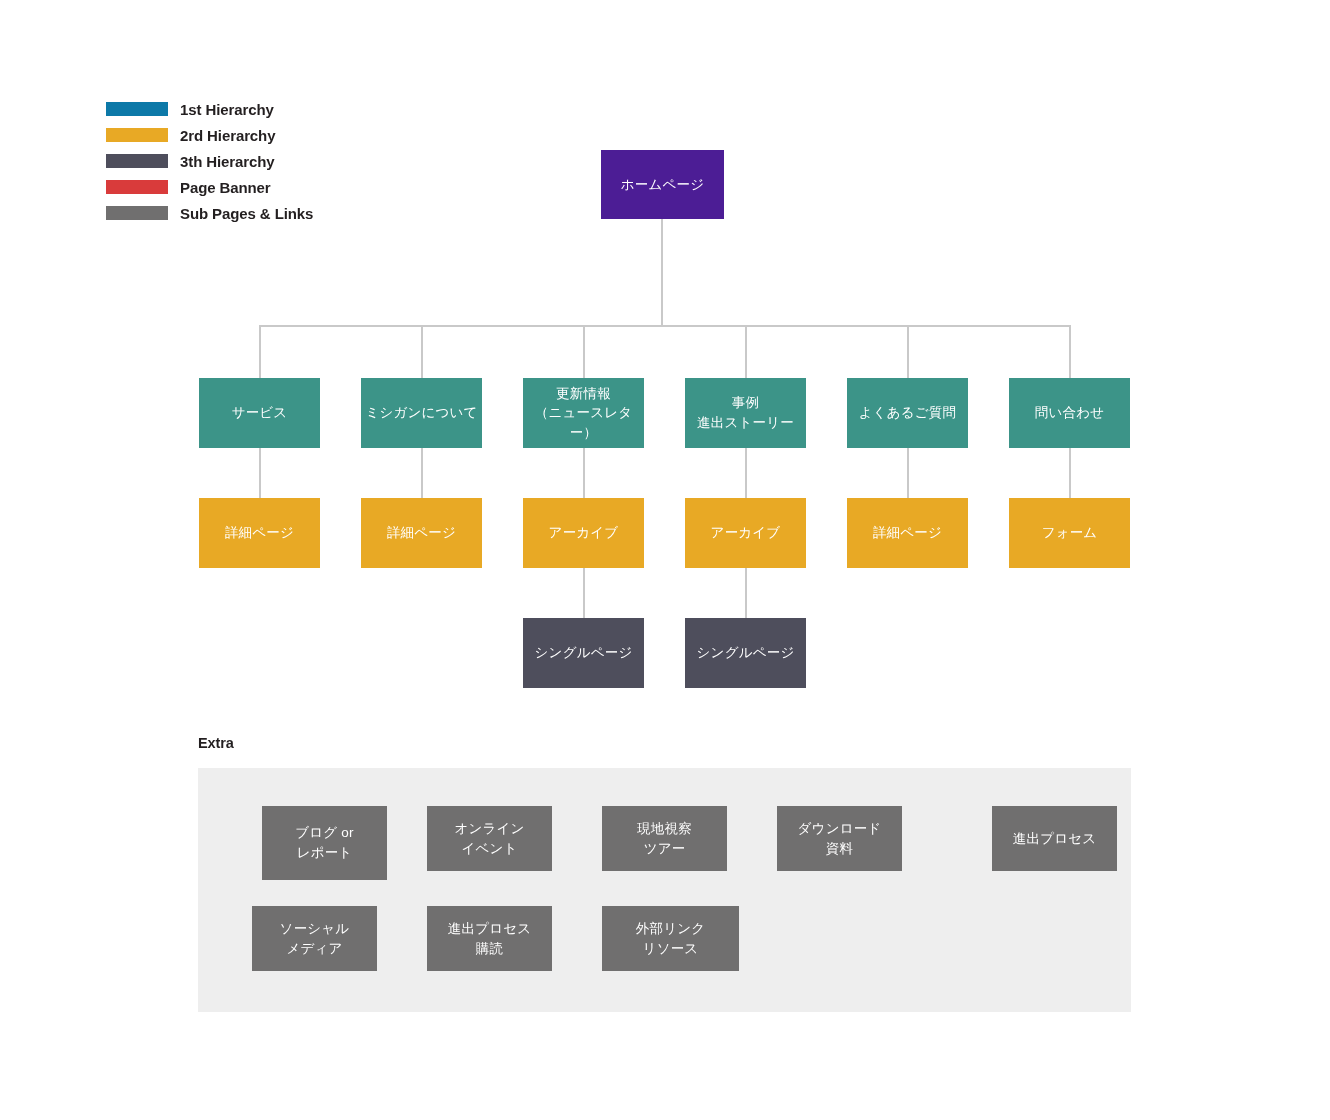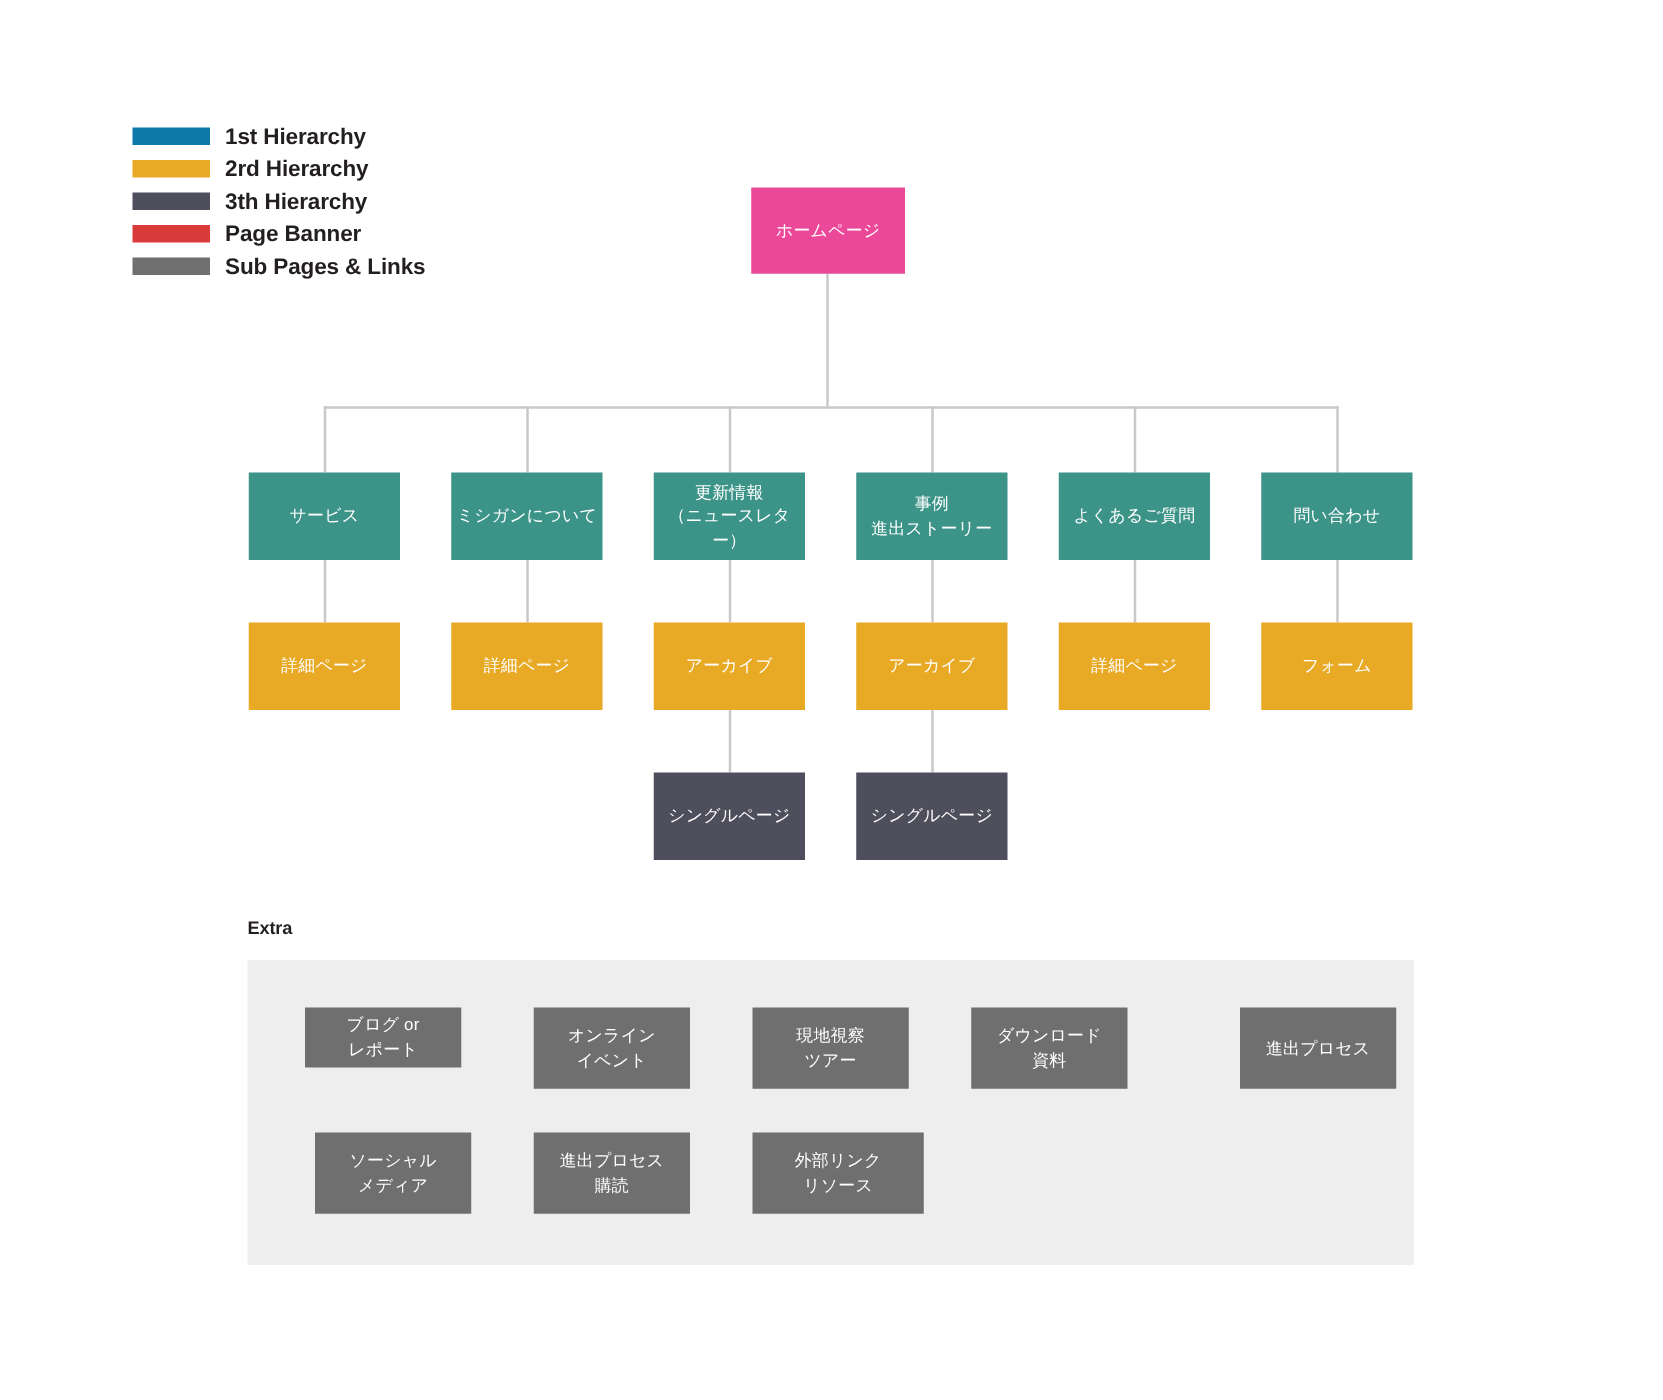--- a/index.html
+++ b/index.html
@@ -32,21 +32,21 @@
     align-items: center;
     height: 26px;
   }
   .legend-swatch {
     width: 62px;
     height: 14px;
     flex: 0 0 62px;
   }
   .legend-label {
     margin-left: 12px;
-    font-size: 18px;
+    font-size: 15px;
     font-weight: 700;
     line-height: 1;
     letter-spacing: -0.1px;
     color: #231f20;
     white-space: nowrap;
   }
 
   
   .line {
     position: absolute;
@@ -62,21 +62,21 @@
     align-items: center;
     justify-content: center;
     text-align: center;
     color: #ffffff;
     font-size: 13.5px;
     line-height: 1.45;
     letter-spacing: 0.2px;
     font-family: "Liberation Sans", "DejaVu Sans", sans-serif;
     white-space: pre-line;
   }
-  .node.blue   { background: #ec4899; }
+  .node.blue   { background: #4c1d95; }
   .node.teal   { background: #3c9488; }
   .node.yellow { background: #e8a925; }
   .node.dark   { background: #4e4e5c; }
 
   
   #extra-title {
     position: absolute;
     left: 198px;
     top: 735px;
     font-size: 14.5px;
@@ -172,21 +172,21 @@
   <div class="node yellow" style="left:685px; top:498px; width:121px; height:70px;">アーカイブ</div>
   <div class="node yellow" style="left:847px; top:498px; width:121px; height:70px;">詳細ページ</div>
   <div class="node yellow" style="left:1009px; top:498px; width:121px; height:70px;">フォーム</div>
 
   <div class="node dark" style="left:523px; top:618px; width:121px; height:70px;">シングルページ</div>
   <div class="node dark" style="left:685px; top:618px; width:121px; height:70px;">シングルページ</div>
 
   <div id="extra-title">Extra</div>
   <div id="extra-panel">
 
-    <div class="extra-box" style="left:46px; top:38px; width:125px; height:48px;">ブログ or
+    <div class="extra-box" style="left:64px; top:38px; width:125px; height:74px;">ブログ or
 レポート</div>
     <div class="extra-box" style="left:229px; top:38px; width:125px; height:65px;">オンライン
 イベント</div>
     <div class="extra-box" style="left:404px; top:38px; width:125px; height:65px;">現地視察
 ツアー</div>
     <div class="extra-box" style="left:579px; top:38px; width:125px; height:65px;">ダウンロード
 資料</div>
     <div class="extra-box" style="left:794px; top:38px; width:125px; height:65px;">進出プロセス</div>
 
     <div class="extra-box" style="left:54px; top:138px; width:125px; height:65px;">ソーシャル

